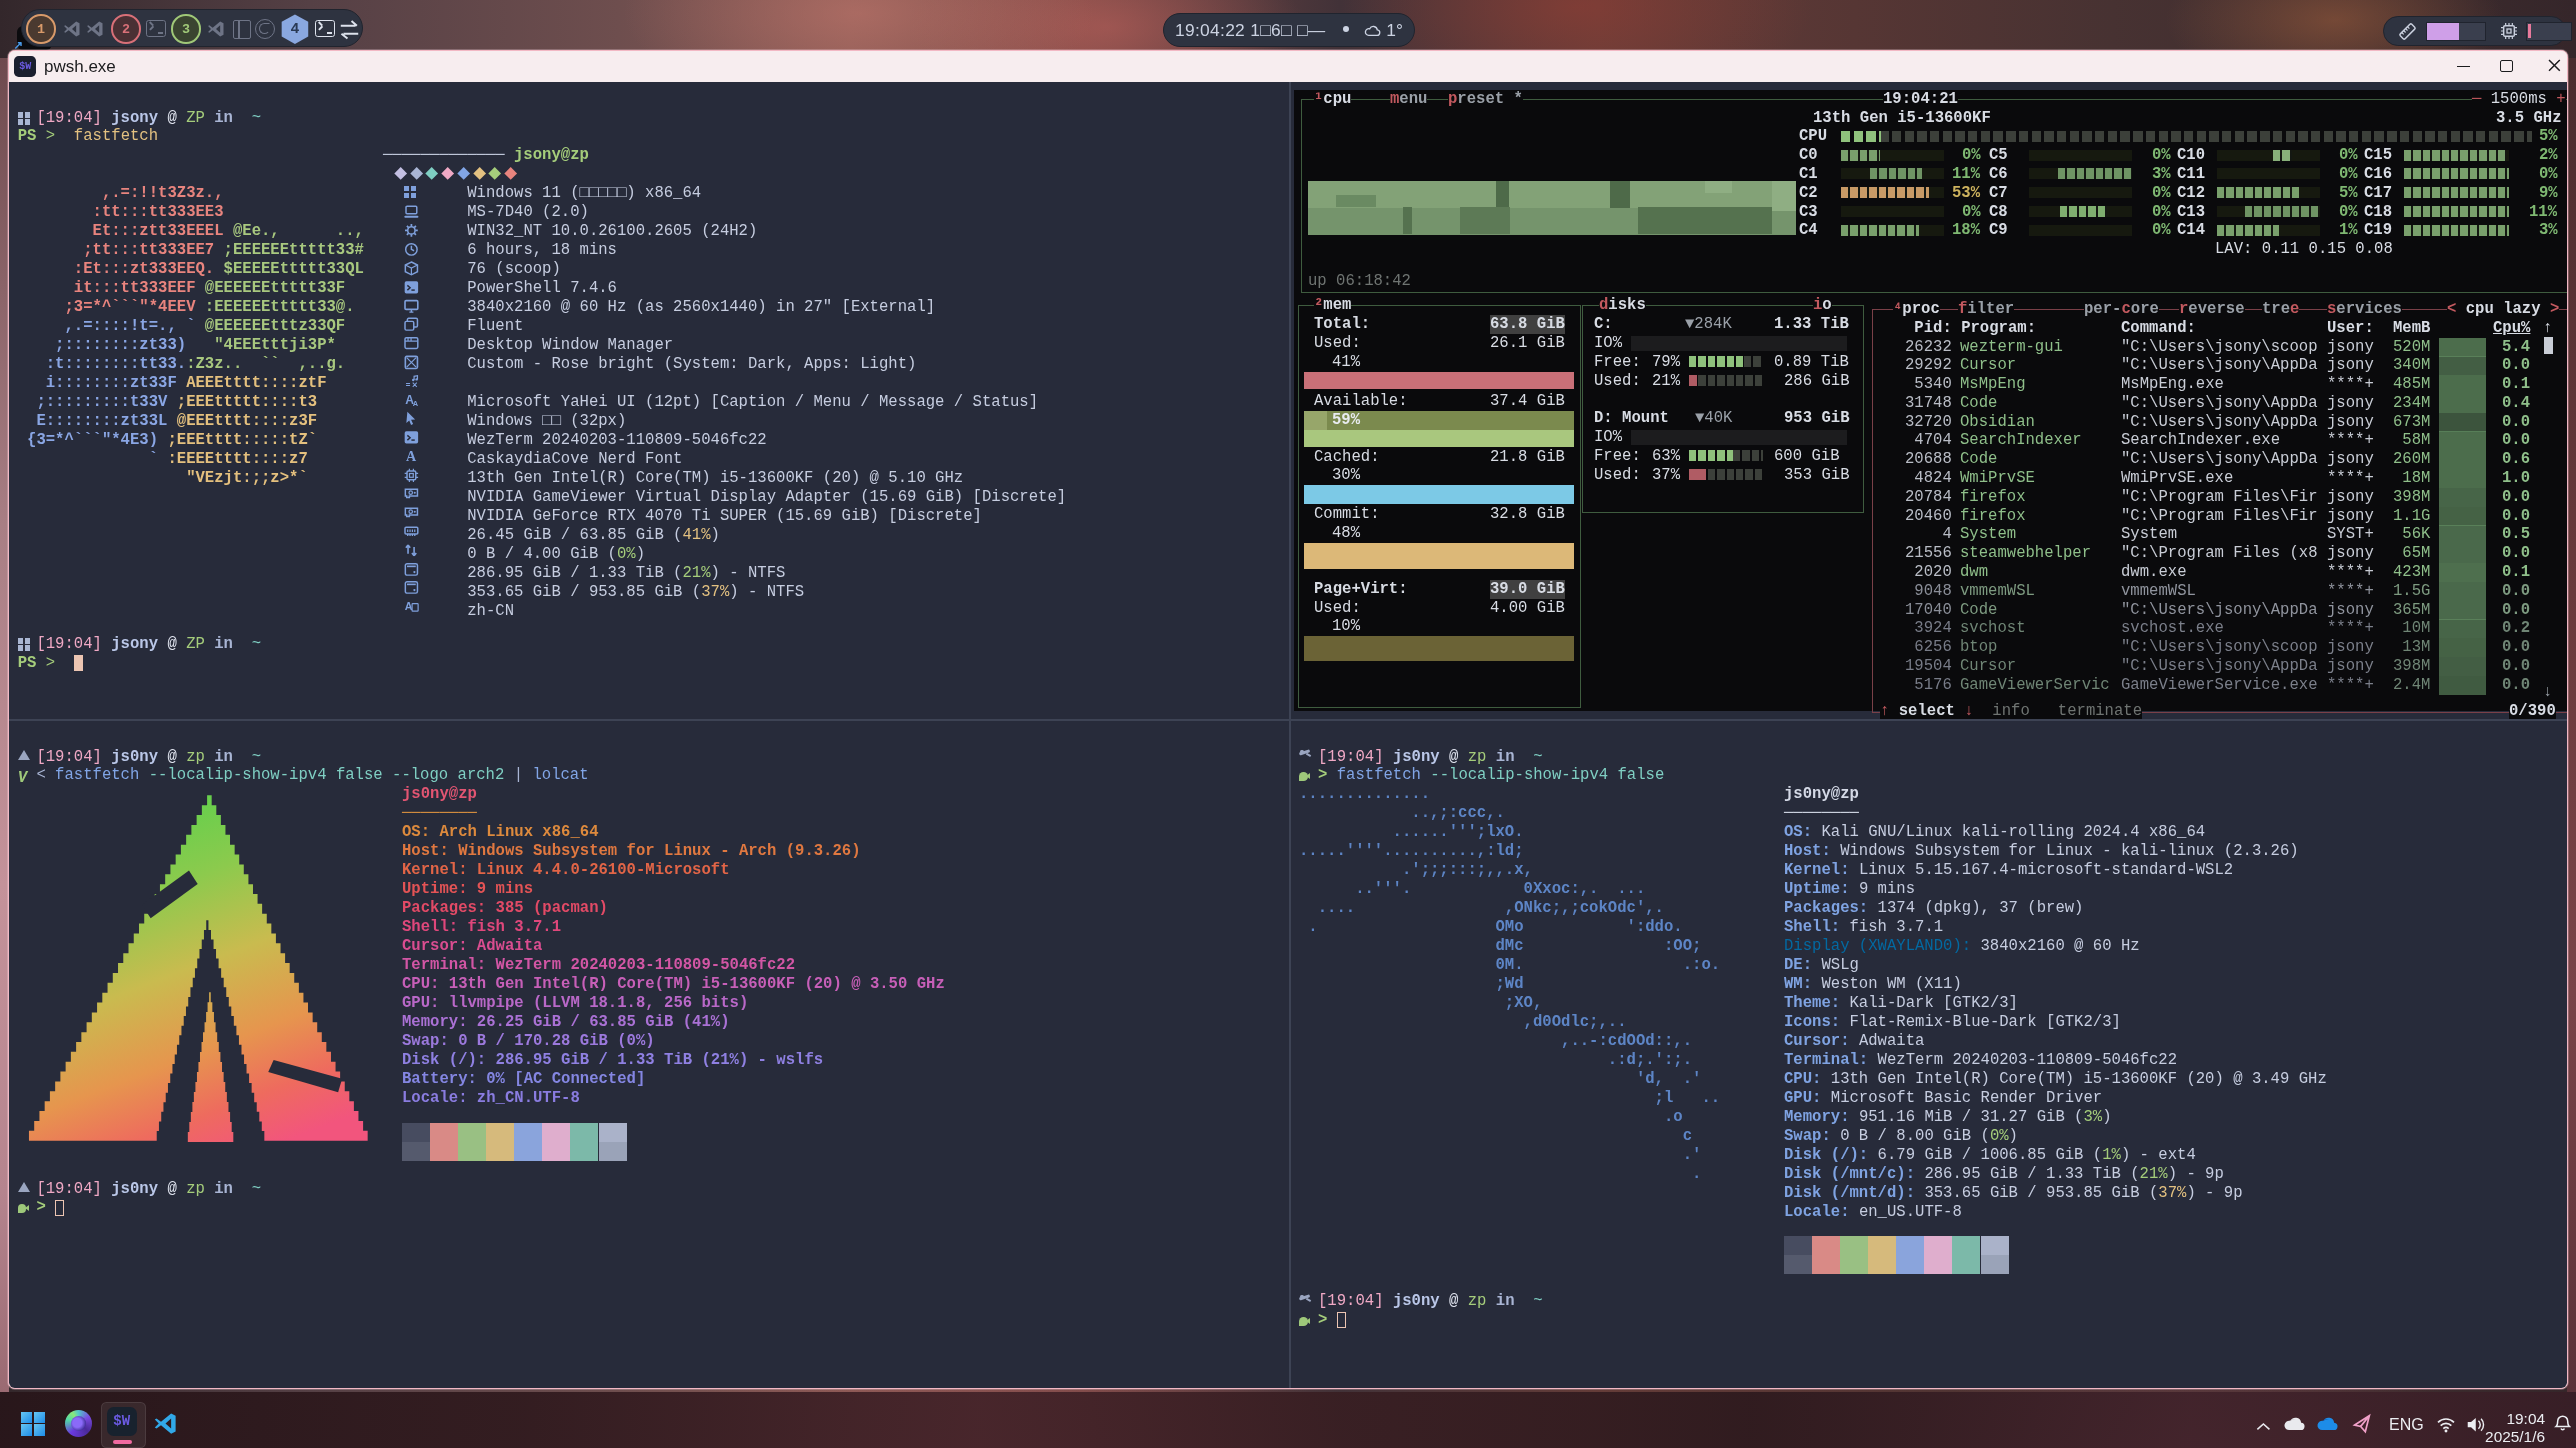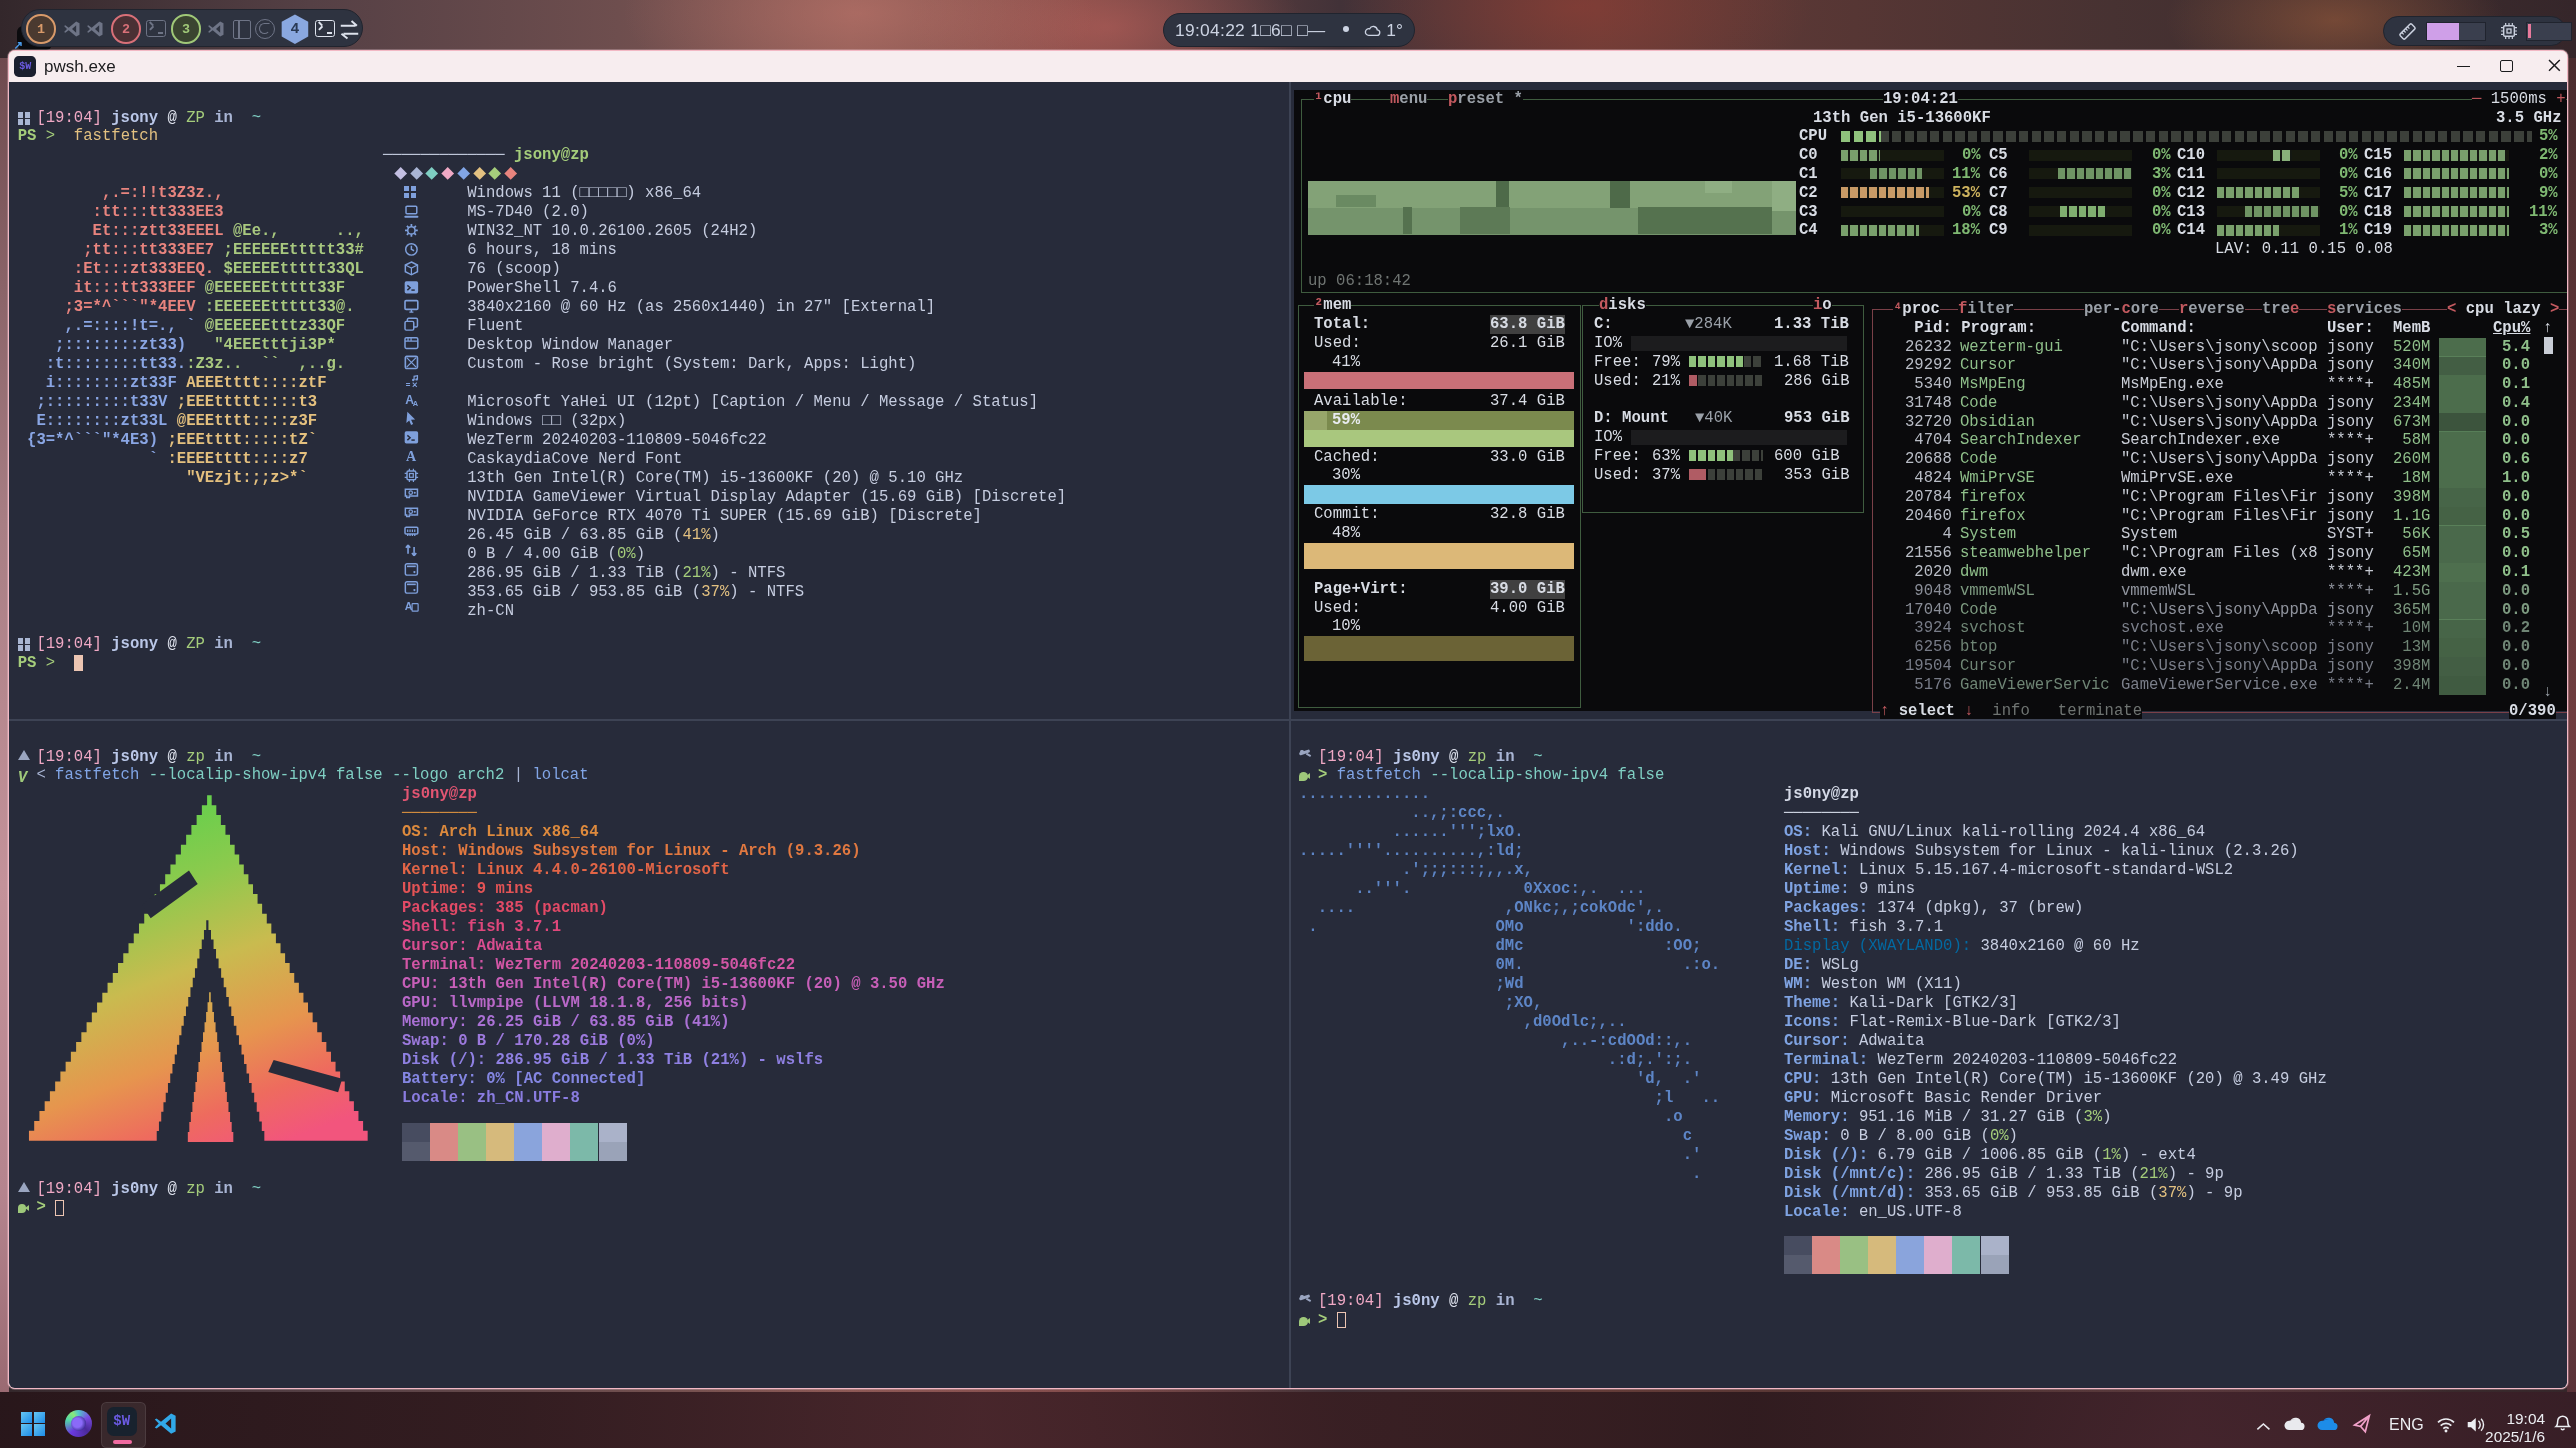--- a/index.html
+++ b/index.html
@@ -400,21 +400,21 @@
     <pre class="t" style="left:1481px;top:283px;background:#0a0a0c;"><span style="color:#d8dce4;">26.1 GiB</span></pre>
     <pre class="t" style="left:1323px;top:302px;background:#0a0a0c;"><span style="color:#d8dce4;">41%</span></pre>
     <div class="" style="position:absolute;left:1295px;top:321px;width:270px;height:17.4px;background:#c97078;"></div>
     <pre class="t" style="left:1305px;top:341px;background:#0a0a0c;"><span style="color:#d8dce4;">Available:</span></pre>
     <pre class="t" style="left:1481px;top:341px;background:#0a0a0c;"><span style="color:#d8dce4;">37.4 GiB</span></pre>
     <div class="" style="position:absolute;left:1295px;top:360px;width:270px;height:19px;background:#7b8a4e;"></div>
     <div class="" style="position:absolute;left:1295px;top:360px;width:23px;height:19px;background:#97a66a;"></div>
     <pre class="t" style="left:1323px;top:360px;"><span style="color:#e8ebf0;font-weight:bold;">59%</span></pre>
     <div class="" style="position:absolute;left:1295px;top:379px;width:270px;height:17.4px;background:#a9c77e;"></div>
     <pre class="t" style="left:1305px;top:397px;background:#0a0a0c;"><span style="color:#d8dce4;">Cached:</span></pre>
-    <pre class="t" style="left:1481px;top:397px;background:#0a0a0c;"><span style="color:#d8dce4;">33.0 GiB</span></pre>
+    <pre class="t" style="left:1481px;top:397px;background:#0a0a0c;"><span style="color:#d8dce4;">21.8 GiB</span></pre>
     <pre class="t" style="left:1323px;top:415px;background:#0a0a0c;"><span style="color:#d8dce4;">30%</span></pre>
     <div class="" style="position:absolute;left:1295px;top:434px;width:270px;height:19px;background:#7cc9e6;"></div>
     <pre class="t" style="left:1305px;top:454px;background:#0a0a0c;"><span style="color:#d8dce4;">Commit:</span></pre>
     <pre class="t" style="left:1481px;top:454px;background:#0a0a0c;"><span style="color:#d8dce4;">32.8 GiB</span></pre>
     <pre class="t" style="left:1323px;top:473px;background:#0a0a0c;"><span style="color:#d8dce4;">48%</span></pre>
     <div class="" style="position:absolute;left:1295px;top:492px;width:270px;height:25.5px;background:#dcb878;"></div>
     <pre class="t" style="left:1305px;top:529px;background:#0a0a0c;"><span style="color:#d8dce4;font-weight:bold;">Page+Virt:</span></pre>
     <pre class="t" style="left:1481px;top:529px;background:#404040;"><span style="color:#d8dce4;font-weight:bold;">39.0 GiB</span></pre>
     <pre class="t" style="left:1305px;top:548px;background:#0a0a0c;"><span style="color:#d8dce4;">Used:</span></pre>
     <pre class="t" style="left:1481px;top:548px;background:#0a0a0c;"><span style="color:#d8dce4;">4.00 GiB</span></pre>
@@ -425,21 +425,21 @@
     <pre class="t" style="left:1804px;top:245px;background:#0a0a0c;"><span style="color:#c2595f;font-weight:bold;">i</span><span style="color:#d8dce4;font-weight:bold;">o</span></pre>
     <pre class="t" style="left:1585px;top:264px;background:#0a0a0c;"><span style="color:#d8dce4;font-weight:bold;">C:</span></pre>
     <pre class="t" style="left:1676px;top:264px;background:#0a0a0c;"><span style="color:#9aa0a8;">▼284K</span></pre>
     <pre class="t" style="left:1765px;top:264px;background:#0a0a0c;"><span style="color:#d8dce4;font-weight:bold;">1.33 TiB</span></pre>
     <pre class="t" style="left:1585px;top:283px;background:#0a0a0c;"><span style="color:#d8dce4;">IO%</span></pre>
     <div class="" style="position:absolute;left:1622px;top:285px;width:216px;height:14.8px;background:#1c1c1e;"></div>
     <pre class="t" style="left:1585px;top:302px;background:#0a0a0c;"><span style="color:#d8dce4;">Free:</span></pre>
     <pre class="t" style="left:1643px;top:302px;background:#0a0a0c;"><span style="color:#d8dce4;">79%</span></pre>
     <div class="" style="position:absolute;left:1680px;top:305px;width:74px;height:11.4px;background:repeating-linear-gradient(90deg,#8fc27c 0 7.4px,#0a0a0c 7.4px 9.4px);"></div>
     <div class="" style="position:absolute;left:1735px;top:305px;width:19px;height:11.4px;background:repeating-linear-gradient(90deg,#3c403a 0 7.4px,#0a0a0c 7.4px 9.4px);"></div>
-    <pre class="t" style="left:1765px;top:302px;background:#0a0a0c;"><span style="color:#d8dce4;">1.68 TiB</span></pre>
+    <pre class="t" style="left:1765px;top:302px;background:#0a0a0c;"><span style="color:#d8dce4;">0.89 TiB</span></pre>
     <pre class="t" style="left:1585px;top:321px;background:#0a0a0c;"><span style="color:#d8dce4;">Used:</span></pre>
     <pre class="t" style="left:1643px;top:321px;background:#0a0a0c;"><span style="color:#d8dce4;">21%</span></pre>
     <div class="" style="position:absolute;left:1680px;top:324px;width:74px;height:11.4px;background:repeating-linear-gradient(90deg,#3c403a 0 7.4px,#0a0a0c 7.4px 9.4px);"></div>
     <div class="" style="position:absolute;left:1680px;top:324px;width:8px;height:11.4px;background:#b05c64;"></div>
     <pre class="t" style="left:1775px;top:321px;background:#0a0a0c;"><span style="color:#d8dce4;">286 GiB</span></pre>
     <pre class="t" style="left:1585px;top:358px;background:#0a0a0c;"><span style="color:#d8dce4;font-weight:bold;">D: Mount</span></pre>
     <pre class="t" style="left:1686px;top:358px;background:#0a0a0c;"><span style="color:#9aa0a8;">▼40K</span></pre>
     <pre class="t" style="left:1775px;top:358px;background:#0a0a0c;"><span style="color:#d8dce4;font-weight:bold;">953 GiB</span></pre>
     <pre class="t" style="left:1585px;top:377px;background:#0a0a0c;"><span style="color:#d8dce4;">IO%</span></pre>
     <div class="" style="position:absolute;left:1622px;top:379px;width:216px;height:14.8px;background:#1c1c1e;"></div>

